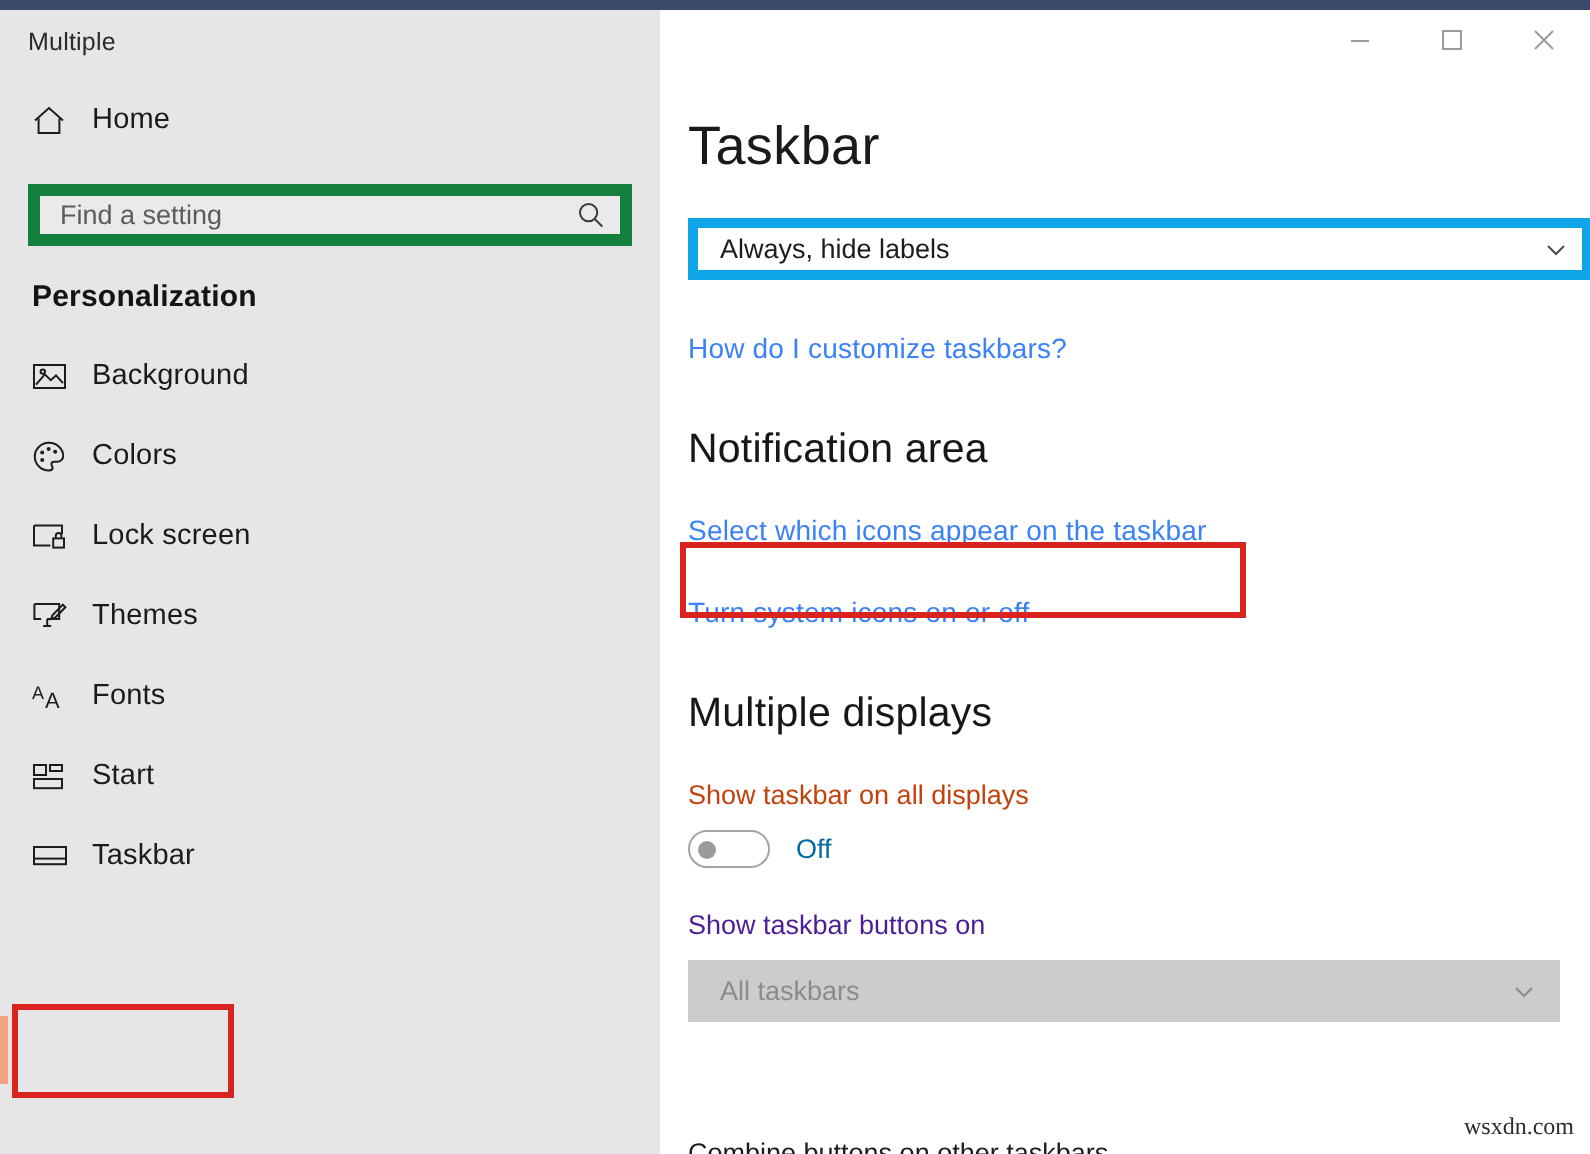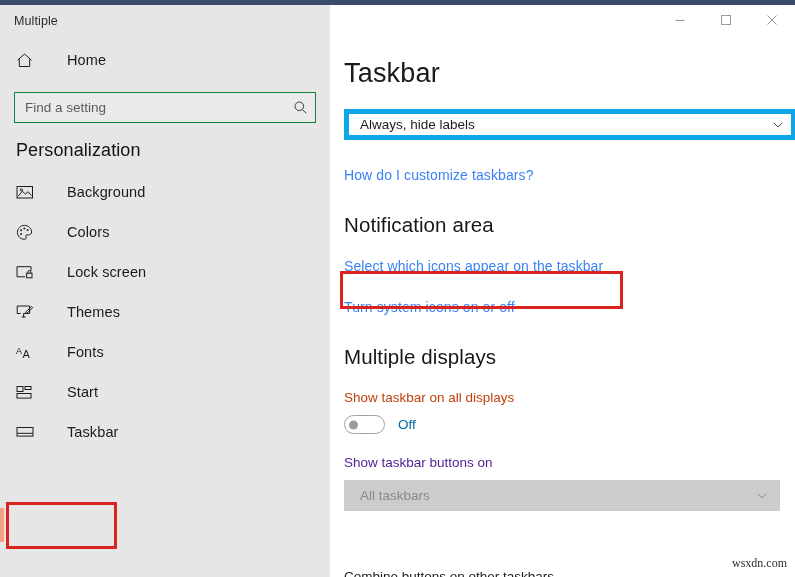--- a/index.html
+++ b/index.html
@@ -57,30 +57,30 @@
     width: 26px;
     flex: 0 0 26px;
     display: flex;
     align-items: center;
     justify-content: flex-start;
     color: #1d1d1d;
   }
   .nav-item .lbl {
     font-size: 14.5px;
     color: #1b1b1b;
-    margin-left: 25px;
+    margin-left: 4px;
     letter-spacing: .1px;
   }
   .home-item { margin-top: 12px; }
 
   .search-wrap {
     margin: 12px 14px 0 14px;
     height: 31px;
     background: #eaeaea;
-    border: 1px solid #15803d;
+    border: 6px solid #15803d;
     display: flex;
     align-items: center;
     box-sizing: border-box;
   }
   .search-wrap input {
     flex: 1 1 auto;
     border: none;
     outline: none;
     background: transparent;
     font-family: "Liberation Sans", sans-serif;
@@ -91,22 +91,22 @@
   .search-wrap input::placeholder { color: #5c5c5c; opacity: 1; }
   .search-ico {
     width: 30px;
     display: flex;
     align-items: center;
     justify-content: center;
     color: #3a3a3a;
   }
 
   .section-label {
-    font-size: 18px;
-    font-weight: normal;
+    font-size: 15px;
+    font-weight: bold;
     color: #141414;
     padding: 17px 0 0 16px;
     letter-spacing: .1px;
   }
   .nav-list { margin-top: 11px; }
 
   
   .accent-bar {
     position: absolute;
     left: 0;

